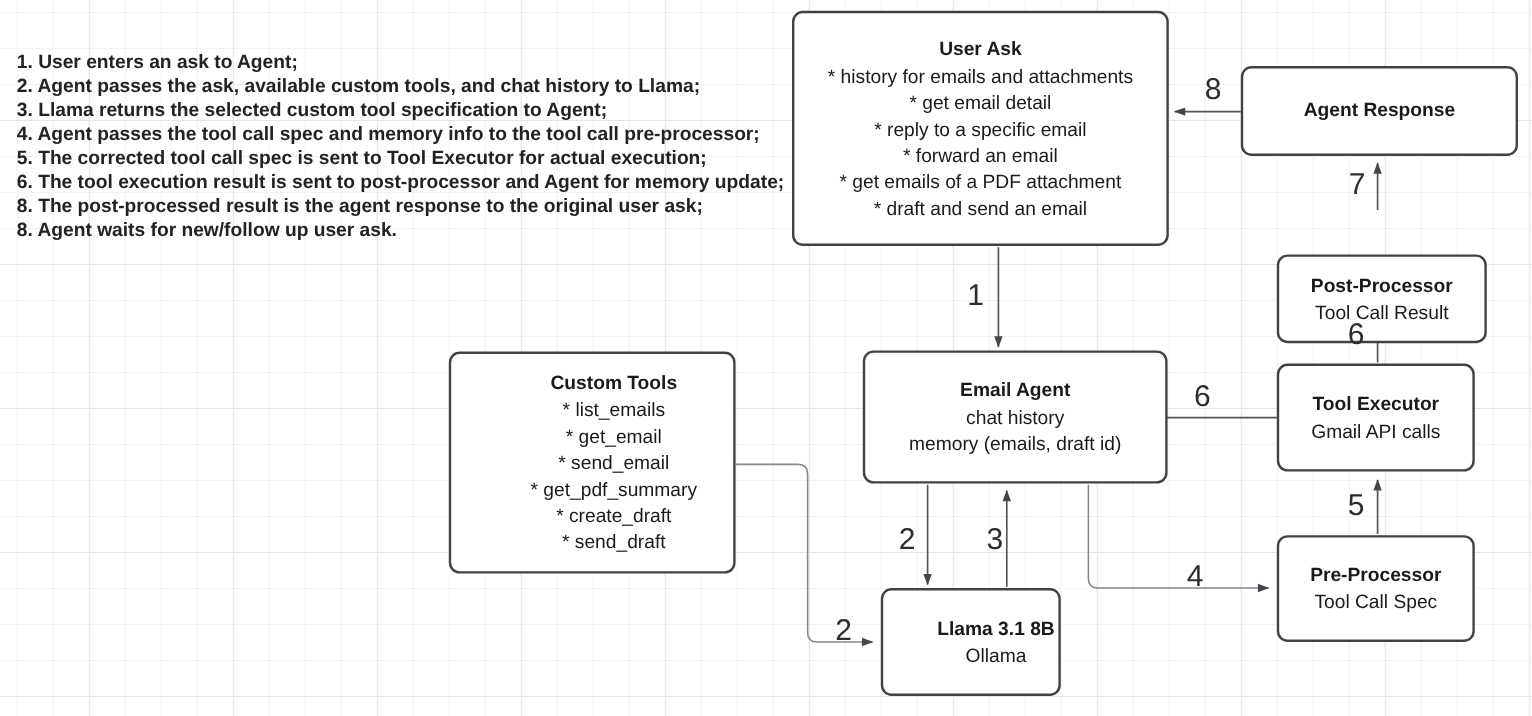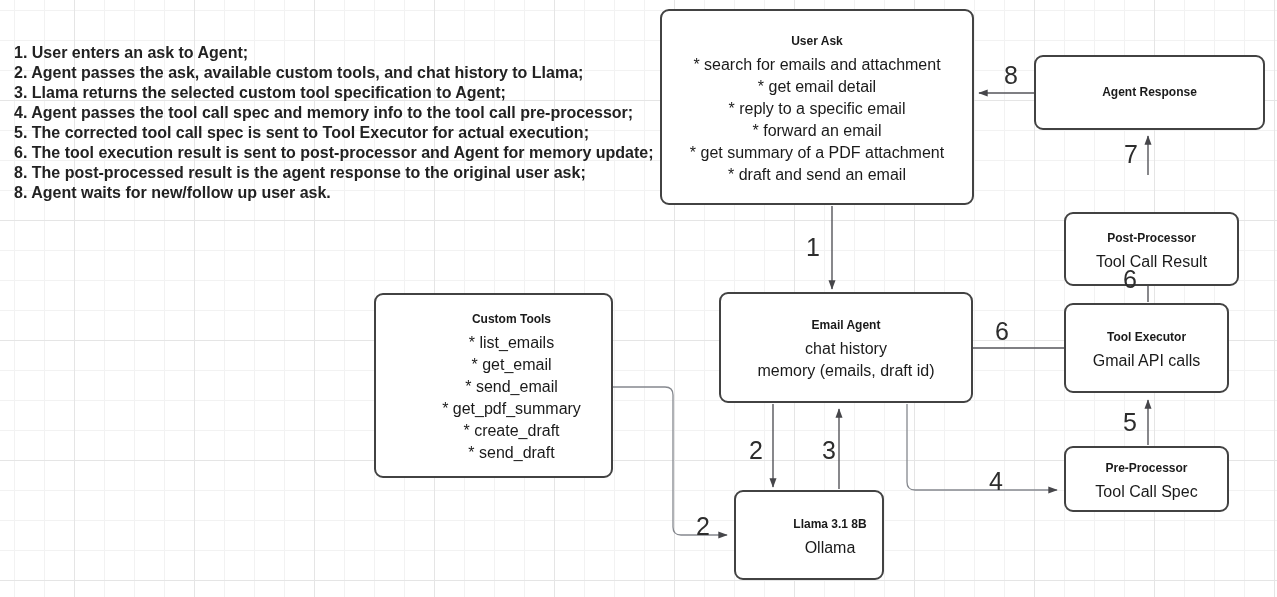--- a/index.html
+++ b/index.html
@@ -59,35 +59,35 @@
     border: 2px solid #424242;
     border-radius: 9px;
     display: flex;
     flex-direction: column;
     justify-content: center;
     align-items: center;
     text-align: center;
   }
   .node .title {
     font-weight: bold;
-    font-size: 12px;
+    font-size: 16px;
     line-height: 25px;
     white-space: nowrap;
   }
   .node .line {
     font-size: 16px;
     line-height: 22px;
     white-space: nowrap;
   }
 
   #node-user-ask       { left: 660px;  top: 9px;   width: 314px; height: 196px; }
   #node-agent-response { left: 1034px; top: 55px;  width: 231px; height: 75px;  }
   #node-post-processor { left: 1064px; top: 176px; width: 175px; height: 74px; margin-top: 36px;  }
   #node-tool-executor  { left: 1064px; top: 303px; width: 165px; height: 90px;  }
-  #node-pre-processor  { left: 1064px; top: 446px; width: 165px; height: 66px;  }
+  #node-pre-processor  { left: 1064px; top: 446px; width: 165px; height: 89px;  }
   #node-email-agent    { left: 719px;  top: 292px; width: 254px; height: 111px; }
   #node-custom-tools   { left: 374px;  top: 293px; width: 239px; height: 185px; padding-left: 36px; }
   #node-llama          { left: 734px;  top: 490px; width: 150px; height: 90px; padding-left: 42px;  }
 
   
   .edge-label {
     position: absolute;
     transform: translate(-50%, -50%);
     font-size: 25px;
     line-height: 25px;
@@ -133,25 +133,25 @@
     <path class="wire light" d="M907 404 L907 482 Q907 490 915 490 L1057 490" marker-end="url(#arrow)"></path>
     <path class="wire" d="M1148 445 L1148 400" marker-end="url(#arrow)"></path>
     <path class="wire" d="M1064 348 L948 348" marker-end="url(#arrow)"></path>
     <path class="wire" d="M1148 302 L1148 257" marker-end="url(#arrow)"></path>
     <path class="wire" d="M1148 175 L1148 136" marker-end="url(#arrow)"></path>
     <path class="wire" d="M1034 93 L979 93" marker-end="url(#arrow)"></path>
   </svg>
 
   <div class="node" id="node-user-ask">
     <div class="title">User Ask</div>
-    <div class="line">* search for emails and attachment</div>
+    <div class="line">* history for emails and attachments</div>
     <div class="line">* get email detail</div>
     <div class="line">* reply to a specific email</div>
     <div class="line">* forward an email</div>
-    <div class="line">* get summary of a PDF attachment</div>
+    <div class="line">* get emails of a PDF attachment</div>
     <div class="line">* draft and send an email</div>
   </div>
 
   <div class="node" id="node-agent-response">
     <div class="title">Agent Response</div>
   </div>
 
   <div class="node" id="node-post-processor">
     <div class="title">Post-Processor</div>
     <div class="line">Tool Call Result</div>

